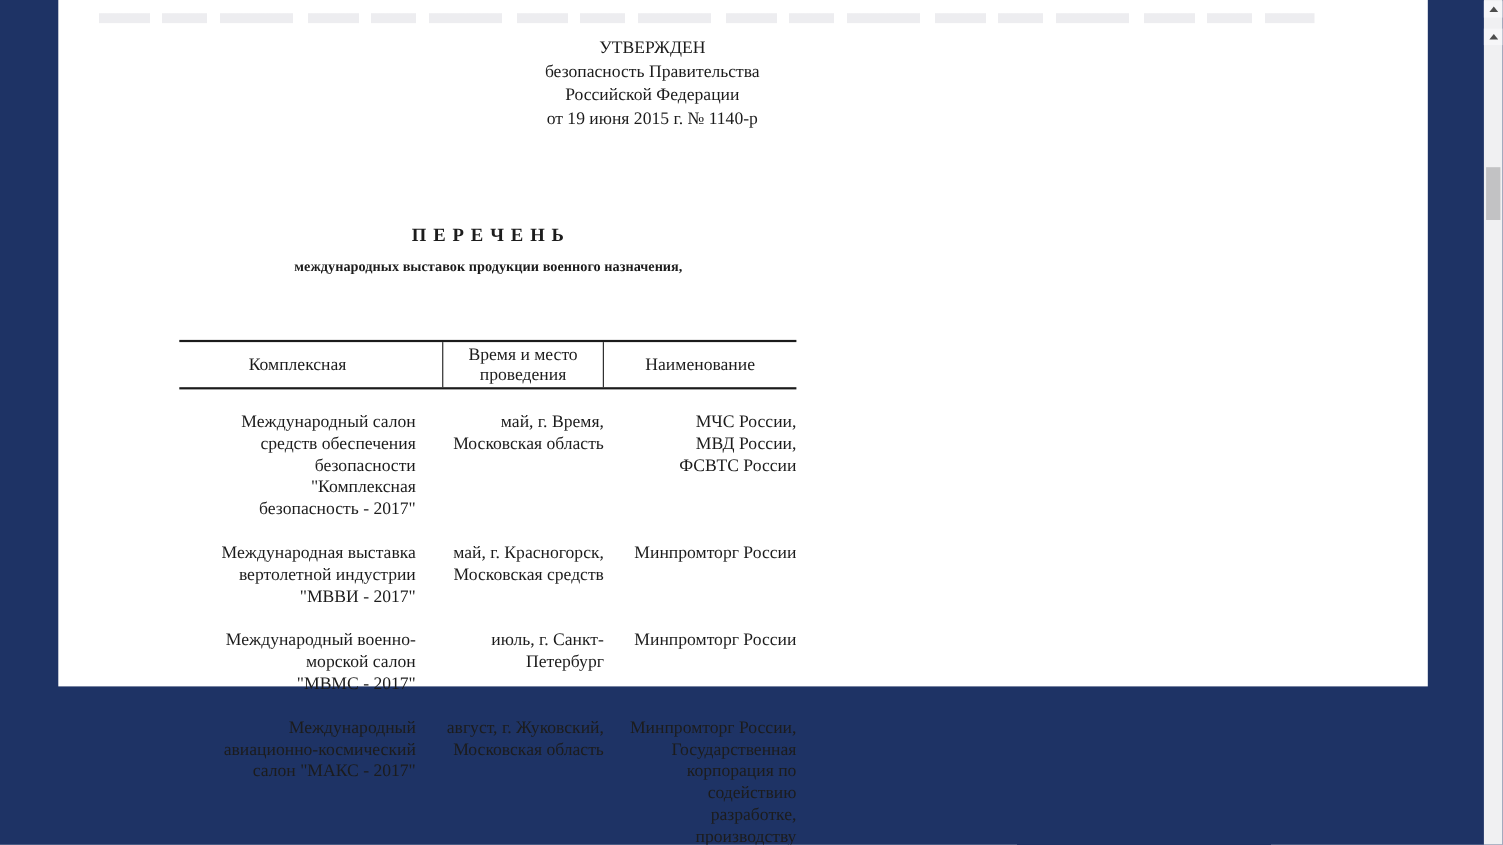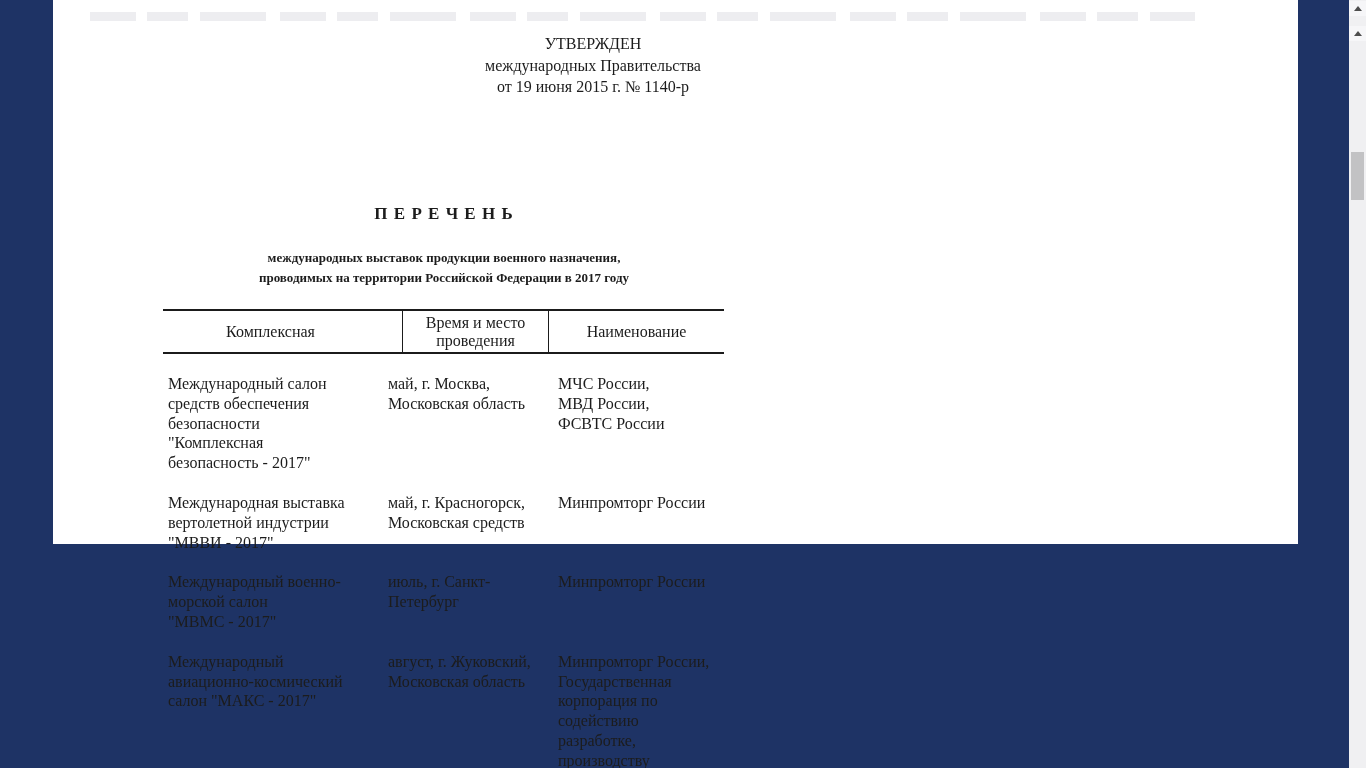--- a/index.html
+++ b/index.html
@@ -7,21 +7,21 @@
   body {
     background:#1e3365;
     font-family:"Liberation Serif","DejaVu Serif",serif;
     color:#1c1c1c;
     position:relative;
   }
 
   
   .page {
     position:absolute; left:53px; top:0;
-    width:1245px; height:544px;
+    width:1245px; height:624px;
     background:#ffffff;
   }
 
   
   .faded-line {
     position:absolute; top:12px; left:37px;
     width:1105px; height:9px;
     background:repeating-linear-gradient(90deg,
       #ededf0 0 46px, #ffffff 46px 57px,
       #ededf0 57px 98px, #ffffff 98px 110px,
@@ -33,38 +33,38 @@
     position:absolute; top:33px; left:412px;
     width:256px; text-align:center;
     font-size:16px; line-height:21.5px;
   }
 
   
   .doc-title {
     position:absolute; top:204px; left:110px;
     width:562px; text-align:center; font-weight:bold;
   }
-  .doc-title .t1 { font-size:17px; letter-spacing:1px; margin-bottom:24px; }
+  .doc-title .t1 { font-size:17px; letter-spacing:1px; margin-bottom:8px; }
   .doc-title .t2 { font-size:13px; line-height:19.5px; }
 
   
   .exh-table { position:absolute; top:309px; left:110px; width:561px; }
   .thead {
     display:grid; grid-template-columns:215px 171px 175px;
     border-top:2px solid #1b1b1b; border-bottom:2px solid #1b1b1b;
   }
   .th {
     min-height:41px; display:flex; align-items:center; justify-content:center;
     text-align:center; font-size:16px; line-height:17.5px; white-space:pre-line;
   }
   .th.mid { border-left:1.5px solid #1b1b1b; border-right:1.5px solid #1b1b1b;margin-left:24px; }
   .trow { display:grid; grid-template-columns:215px 171px 175px; margin-top:20px; }
   .trow:first-of-type { margin-top:21px; }
   .td {
-    font-size:16px; line-height:19.8px; white-space:pre-line;
+    font-size:16px; line-height:19.8px; white-space:pre-line;text-align:right;
   }
   .td.c1 { padding-left:5px; }
   .td.c2 { padding-left:10px; }
   .td.c3 { padding-left:9px; }
 
   
   .scrollbar {
     position:absolute; right:0; top:0;
     width:17px; height:768px; background:#f0f0f2;
   }
@@ -88,45 +88,45 @@
 </style>
 </head>
 <body>
 
 <div class="page">
 
   <div class="faded-line"></div>
 
   <div class="approval">
     <div>УТВЕРЖДЕН</div>
-    <div>международных Правительства</div>
+    <div>безопасность Правительства</div>
+    <div>Российской Федерации</div>
     <div>от 19 июня 2015 г.  № 1140-р</div>
   </div>
 
   <div class="doc-title">
     <div class="t1">П Е Р Е Ч Е Н Ь</div>
     <div class="t2">международных выставок продукции военного назначения,</div>
-    <div class="t2">проводимых на территории Российской Федерации в 2017 году</div>
   </div>
 
   <div class="exh-table">
     <div class="thead">
       <div class="th">Комплексная</div>
       <div class="th mid">Время и место
 проведения</div>
       <div class="th">Наименование</div>
     </div>
 
     <div class="trow">
       <div class="td c1">Международный салон
 средств обеспечения
 безопасности
 "Комплексная
 безопасность - 2017"</div>
-      <div class="td c2">май, г. Москва,
+      <div class="td c2">май, г. Время,
 Московская область</div>
       <div class="td c3">МЧС России,
 МВД России,
 ФСВТС России</div>
     </div>
 
     <div class="trow">
       <div class="td c1">Международная выставка
 вертолетной индустрии
 "МВВИ - 2017"</div>

